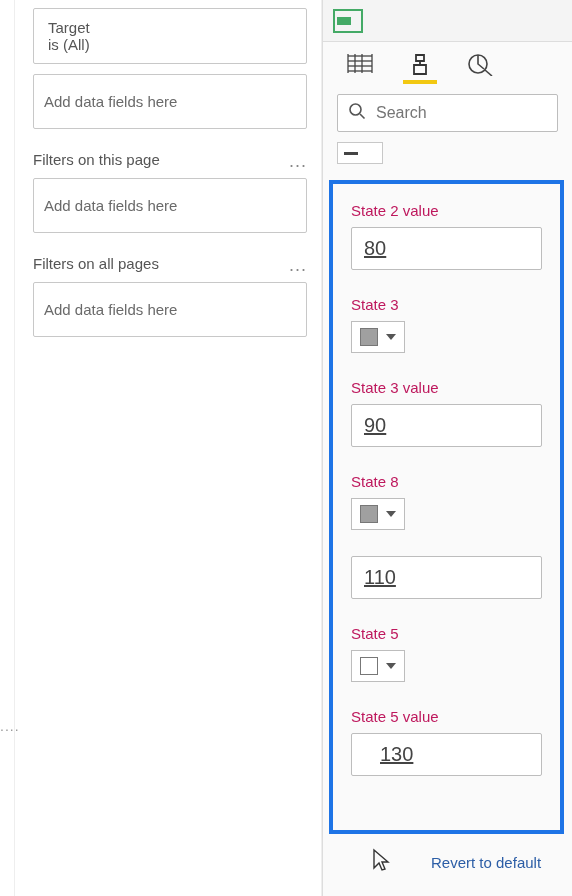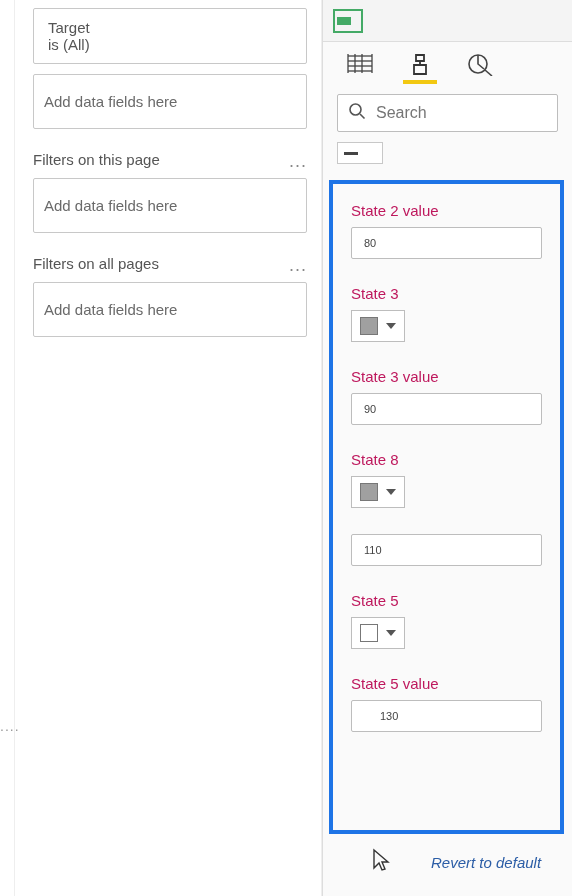--- a/index.html
+++ b/index.html
@@ -145,24 +145,25 @@
   .format-label {
     color: #be185d;
     font-size: 15px;
     margin-bottom: 8px;
   }
   .format-input {
     width: 100%;
     border: 1px solid #bdbdbd;
     border-radius: 2px;
     background: #fff;
-    font-size: 11px;
+    font-size: 20px;
     color: #444;
     padding: 9px 12px;
     margin-bottom: 26px;
+    text-decoration: underline;
   }
   .color-picker {
     display: inline-flex;
     align-items: center;
     border: 1px solid #bdbdbd;
     background: #fff;
     padding: 6px 8px;
     margin-bottom: 26px;
     cursor: pointer;
   }
@@ -183,21 +184,20 @@
     align-items: center;
     justify-content: flex-start;
     gap: 40px;
     padding: 14px 18px 20px 48px;
     background: #fafafa;
   }
   .revert-link {
     color: #2b5da6;
     font-size: 15px;
     cursor: pointer;
-    font-style: italic;
   }
   .cursor-icon svg { width: 20px; height: 24px; }
 </style>
 </head>
 <body>
 
 <div class="app">
   <div class="left-dots">....</div>
 
   <div class="left-pane">

